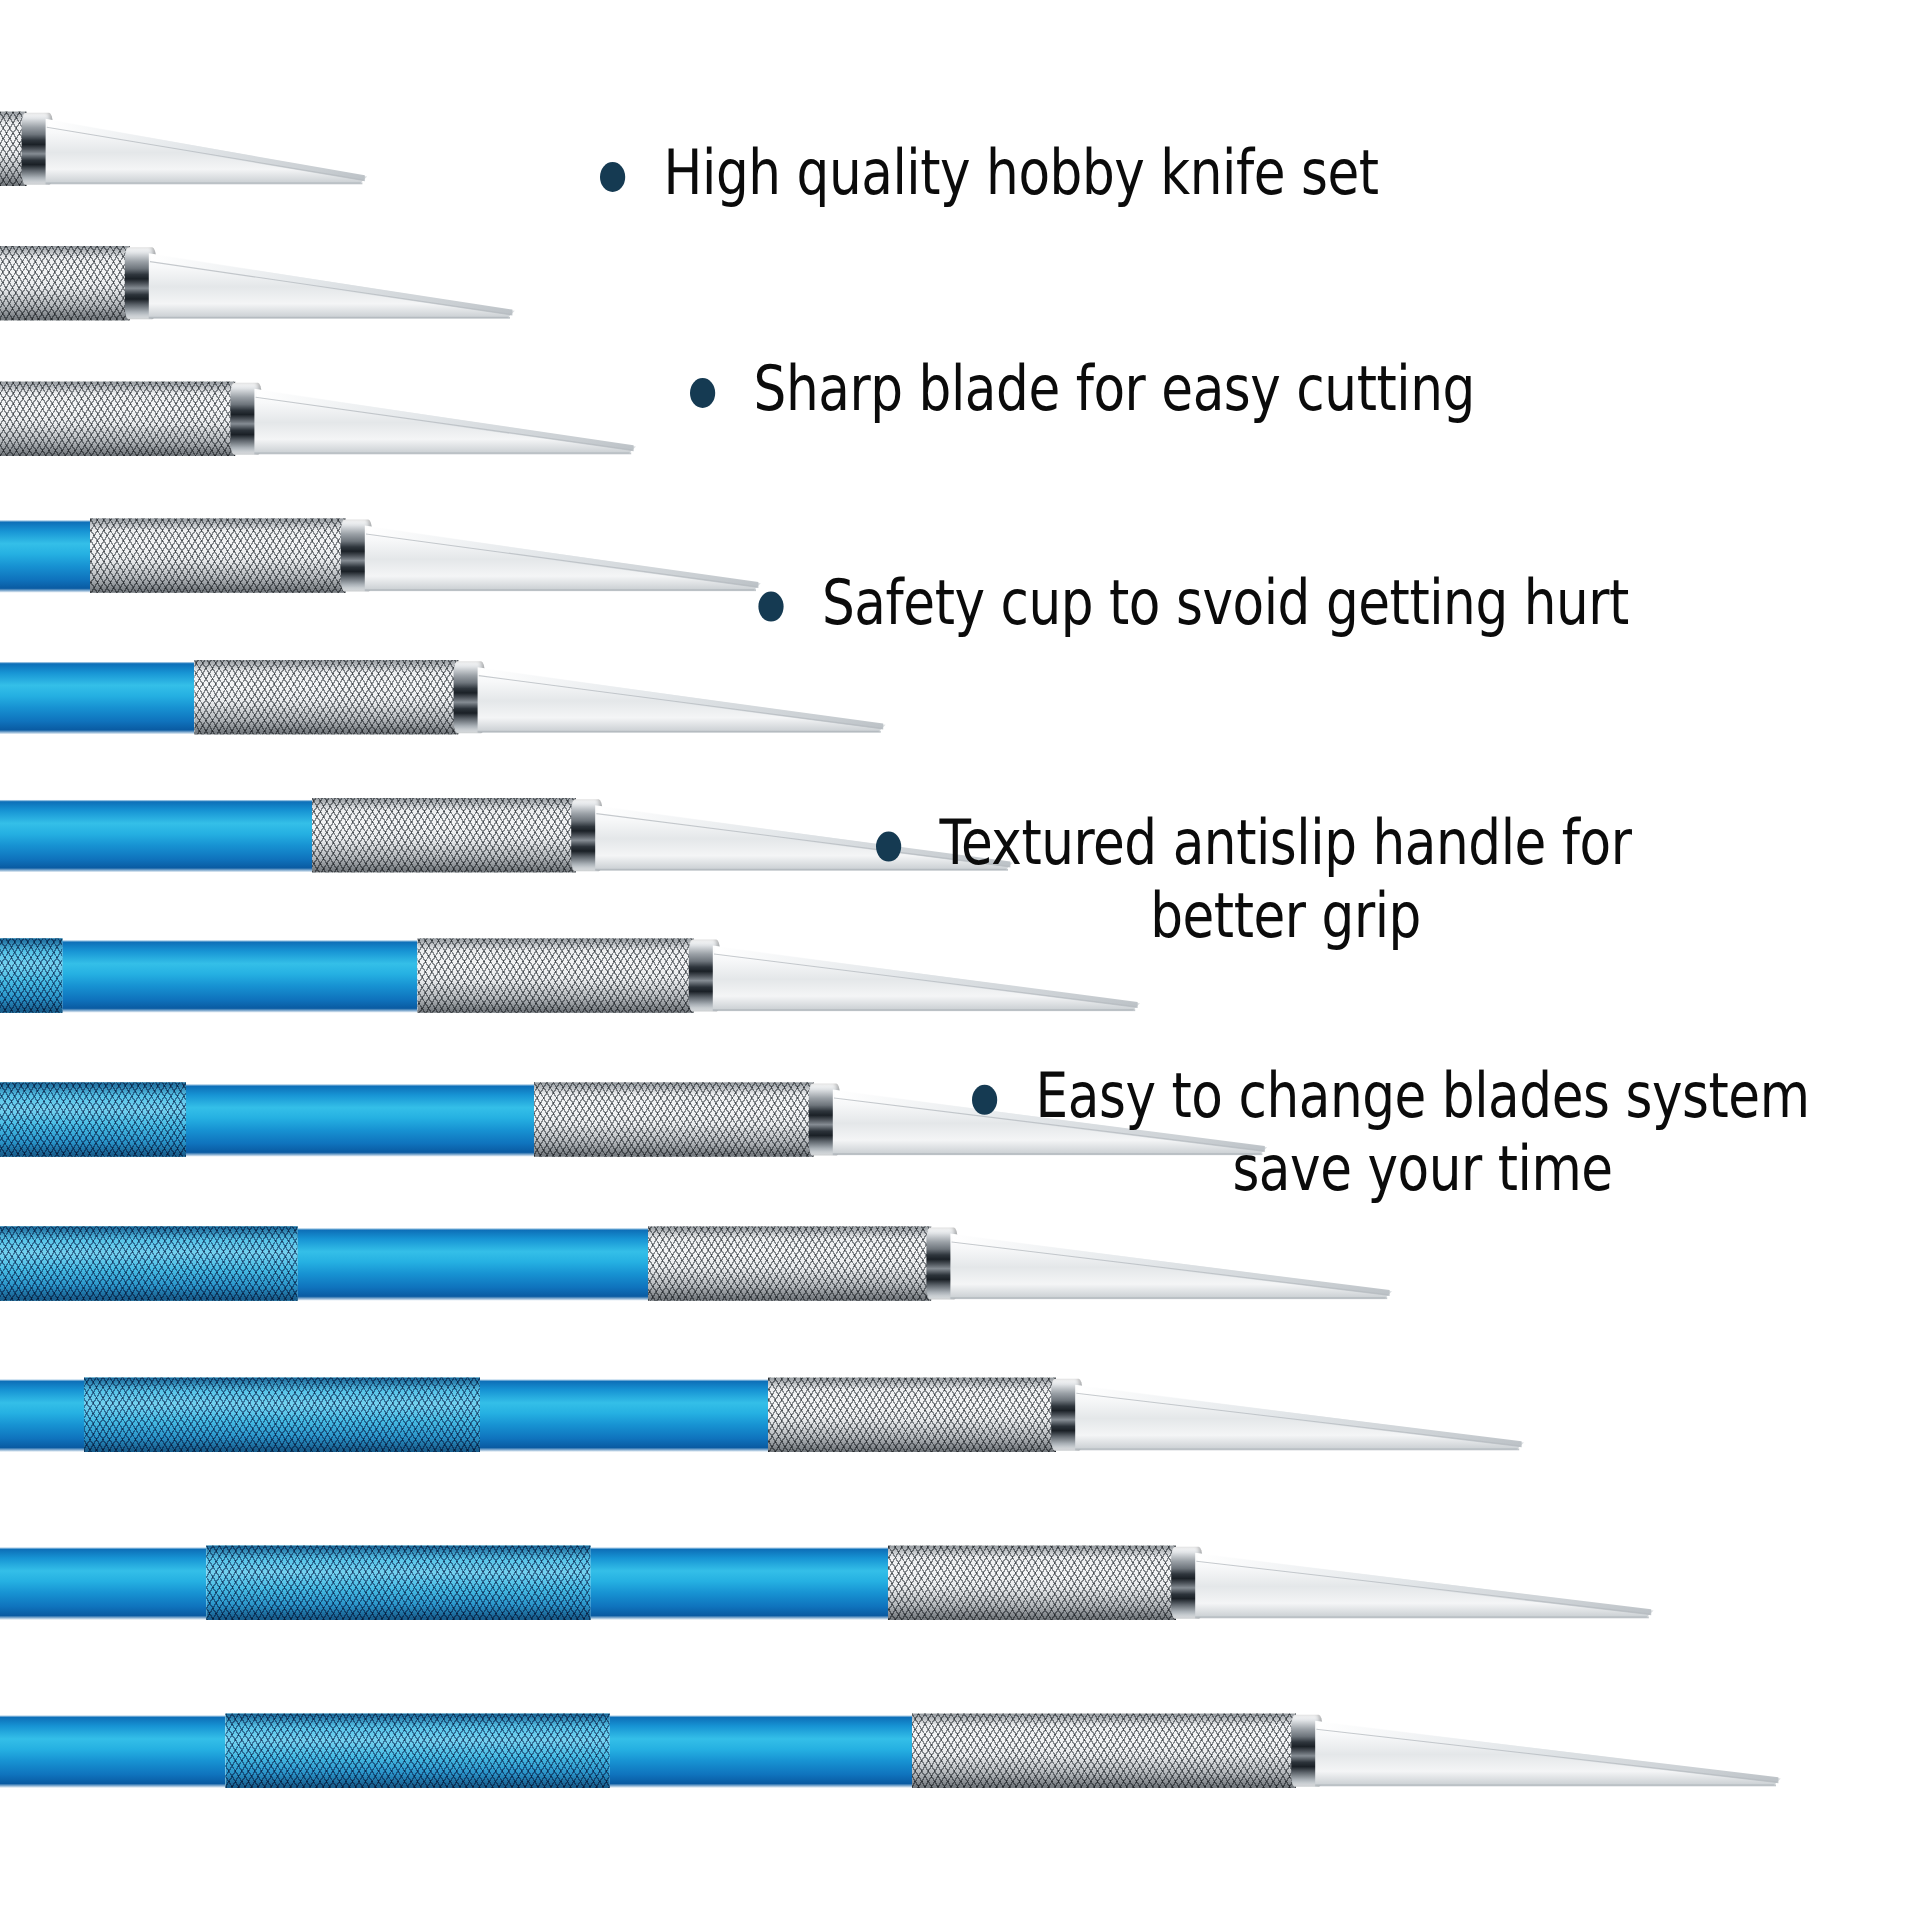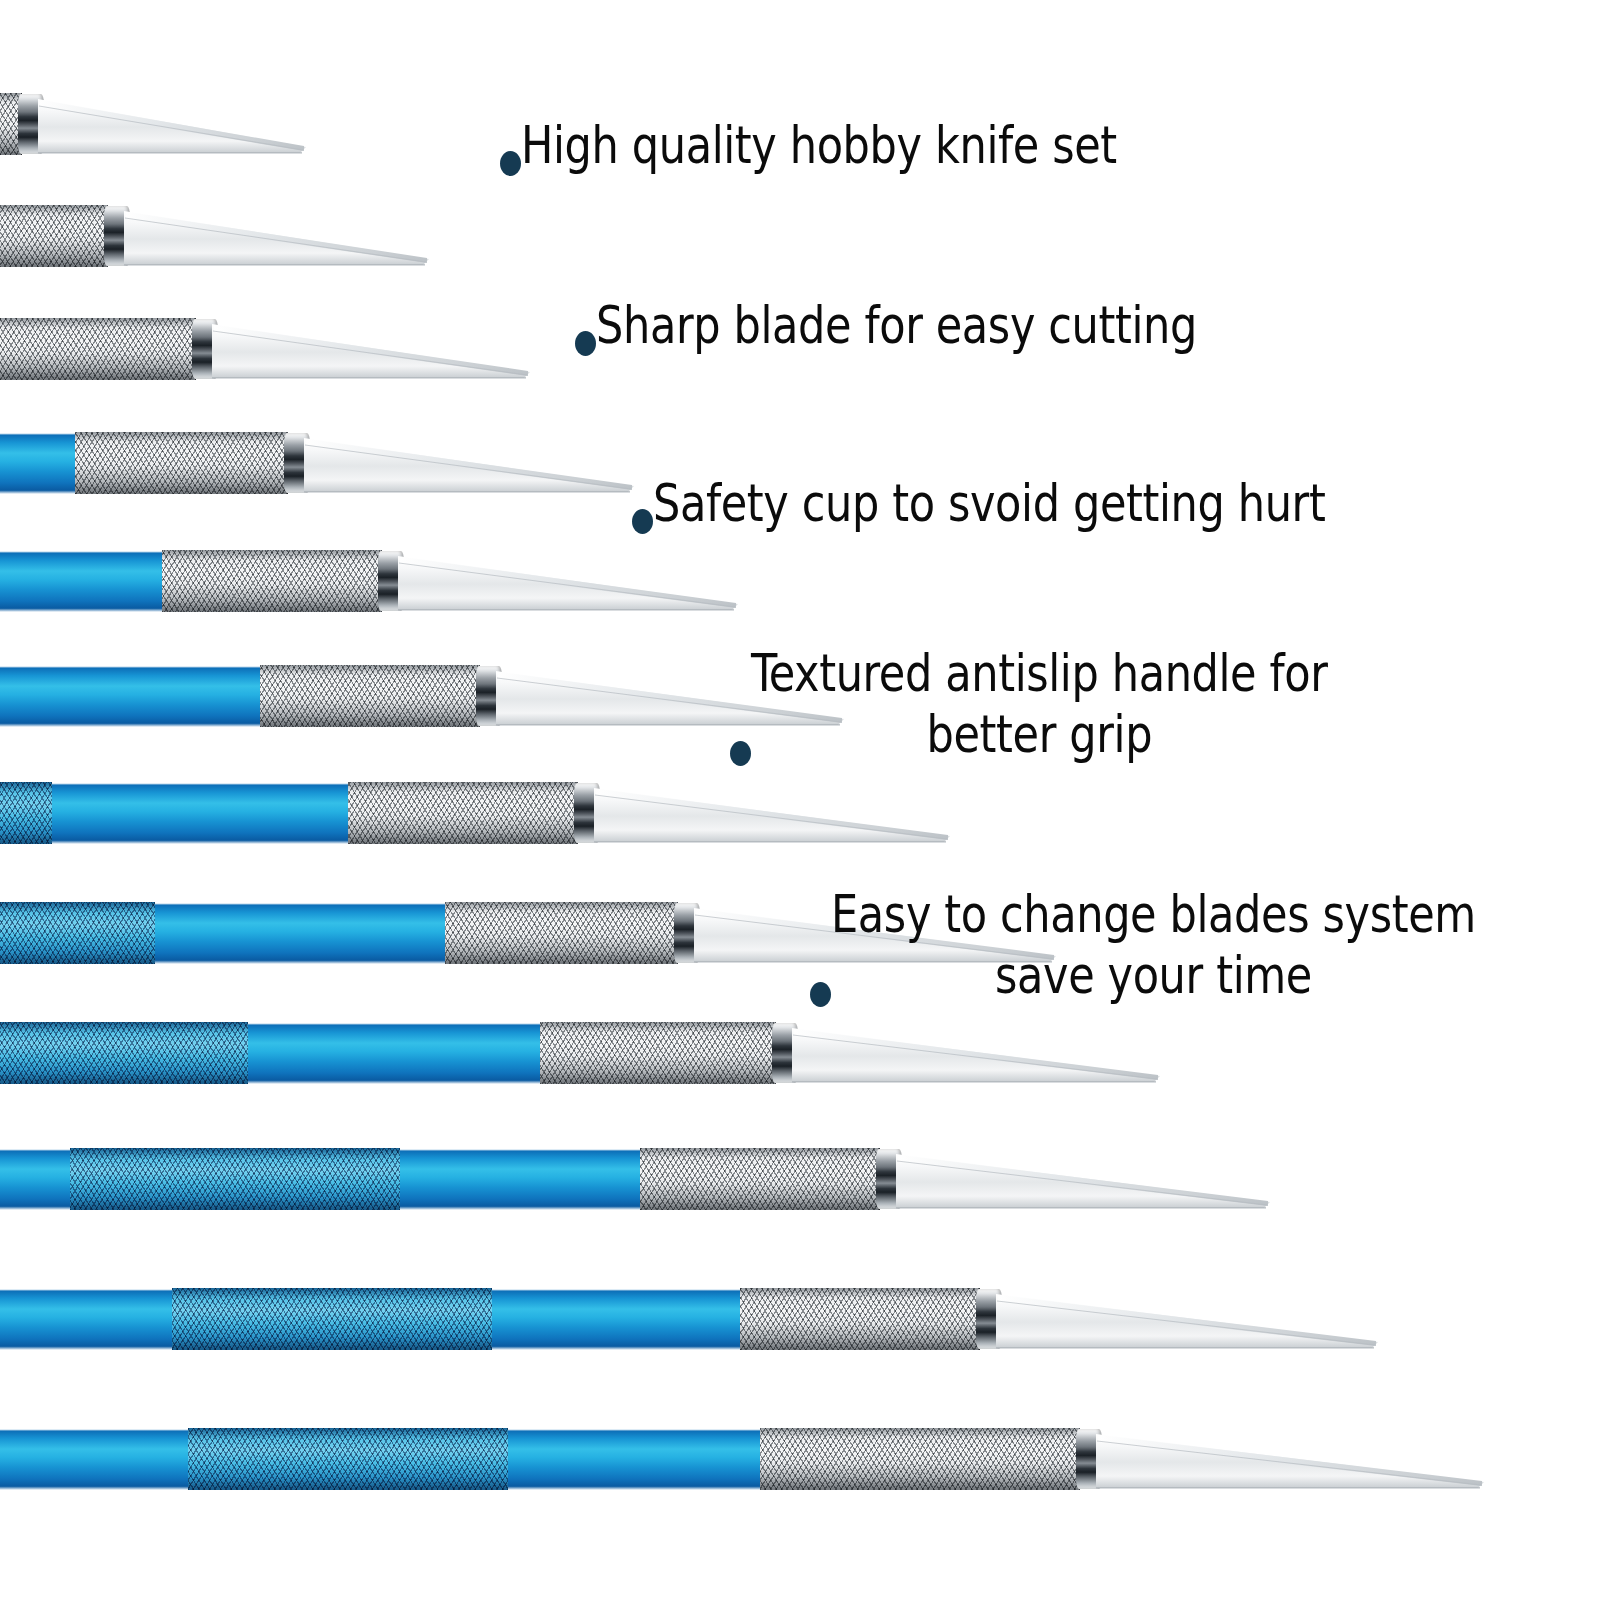--- a/index.html
+++ b/index.html
@@ -122,22 +122,22 @@
   
   #bullets {
     position:absolute;
     left:0; top:0;
     width:1600px; height:1600px;
   }
 
   .bullet-item {
     position:absolute;
     display:flex;
-    align-items:flex-end;
-    gap:0;
+    align-items:flex-start;
+    gap:32px;
   }
 
   .bullet-dot {
     flex:0 0 auto;
     width:21px; height:25px;
     border-radius:50%;
     background:#153a52;
     margin-top:20px;
   }
 
@@ -505,21 +505,21 @@
         <div class="bullet-text" style="color: rgb(11, 11, 11);">
           <span class="ln">Sharp blade for easy cutting</span>
         </div>
       </div>
       <div class="bullet-item" style="left: 632px; top: 473px;">
         <span class="bullet-dot" style="background: rgb(21, 58, 82);"></span>
         <div class="bullet-text" style="color: rgb(11, 11, 11);">
           <span class="ln">Safety cup to svoid getting hurt</span>
         </div>
       </div>
-      <div class="bullet-item" style="left: 730px; top: 643px;">
+      <div class="bullet-item" style="left: 730px; top: 673px;">
         <span class="bullet-dot" style="background: rgb(21, 58, 82);"></span>
         <div class="bullet-text ctr" style="color: rgb(11, 11, 11);">
           <span class="ln">Textured antislip handle for</span>
           <span class="ln">better grip</span>
         </div>
       </div>
       <div class="bullet-item" style="left: 810px; top: 884px;">
         <span class="bullet-dot" style="background: rgb(21, 58, 82);"></span>
         <div class="bullet-text ctr" style="color: rgb(11, 11, 11);">
           <span class="ln">Easy to change blades system</span>

